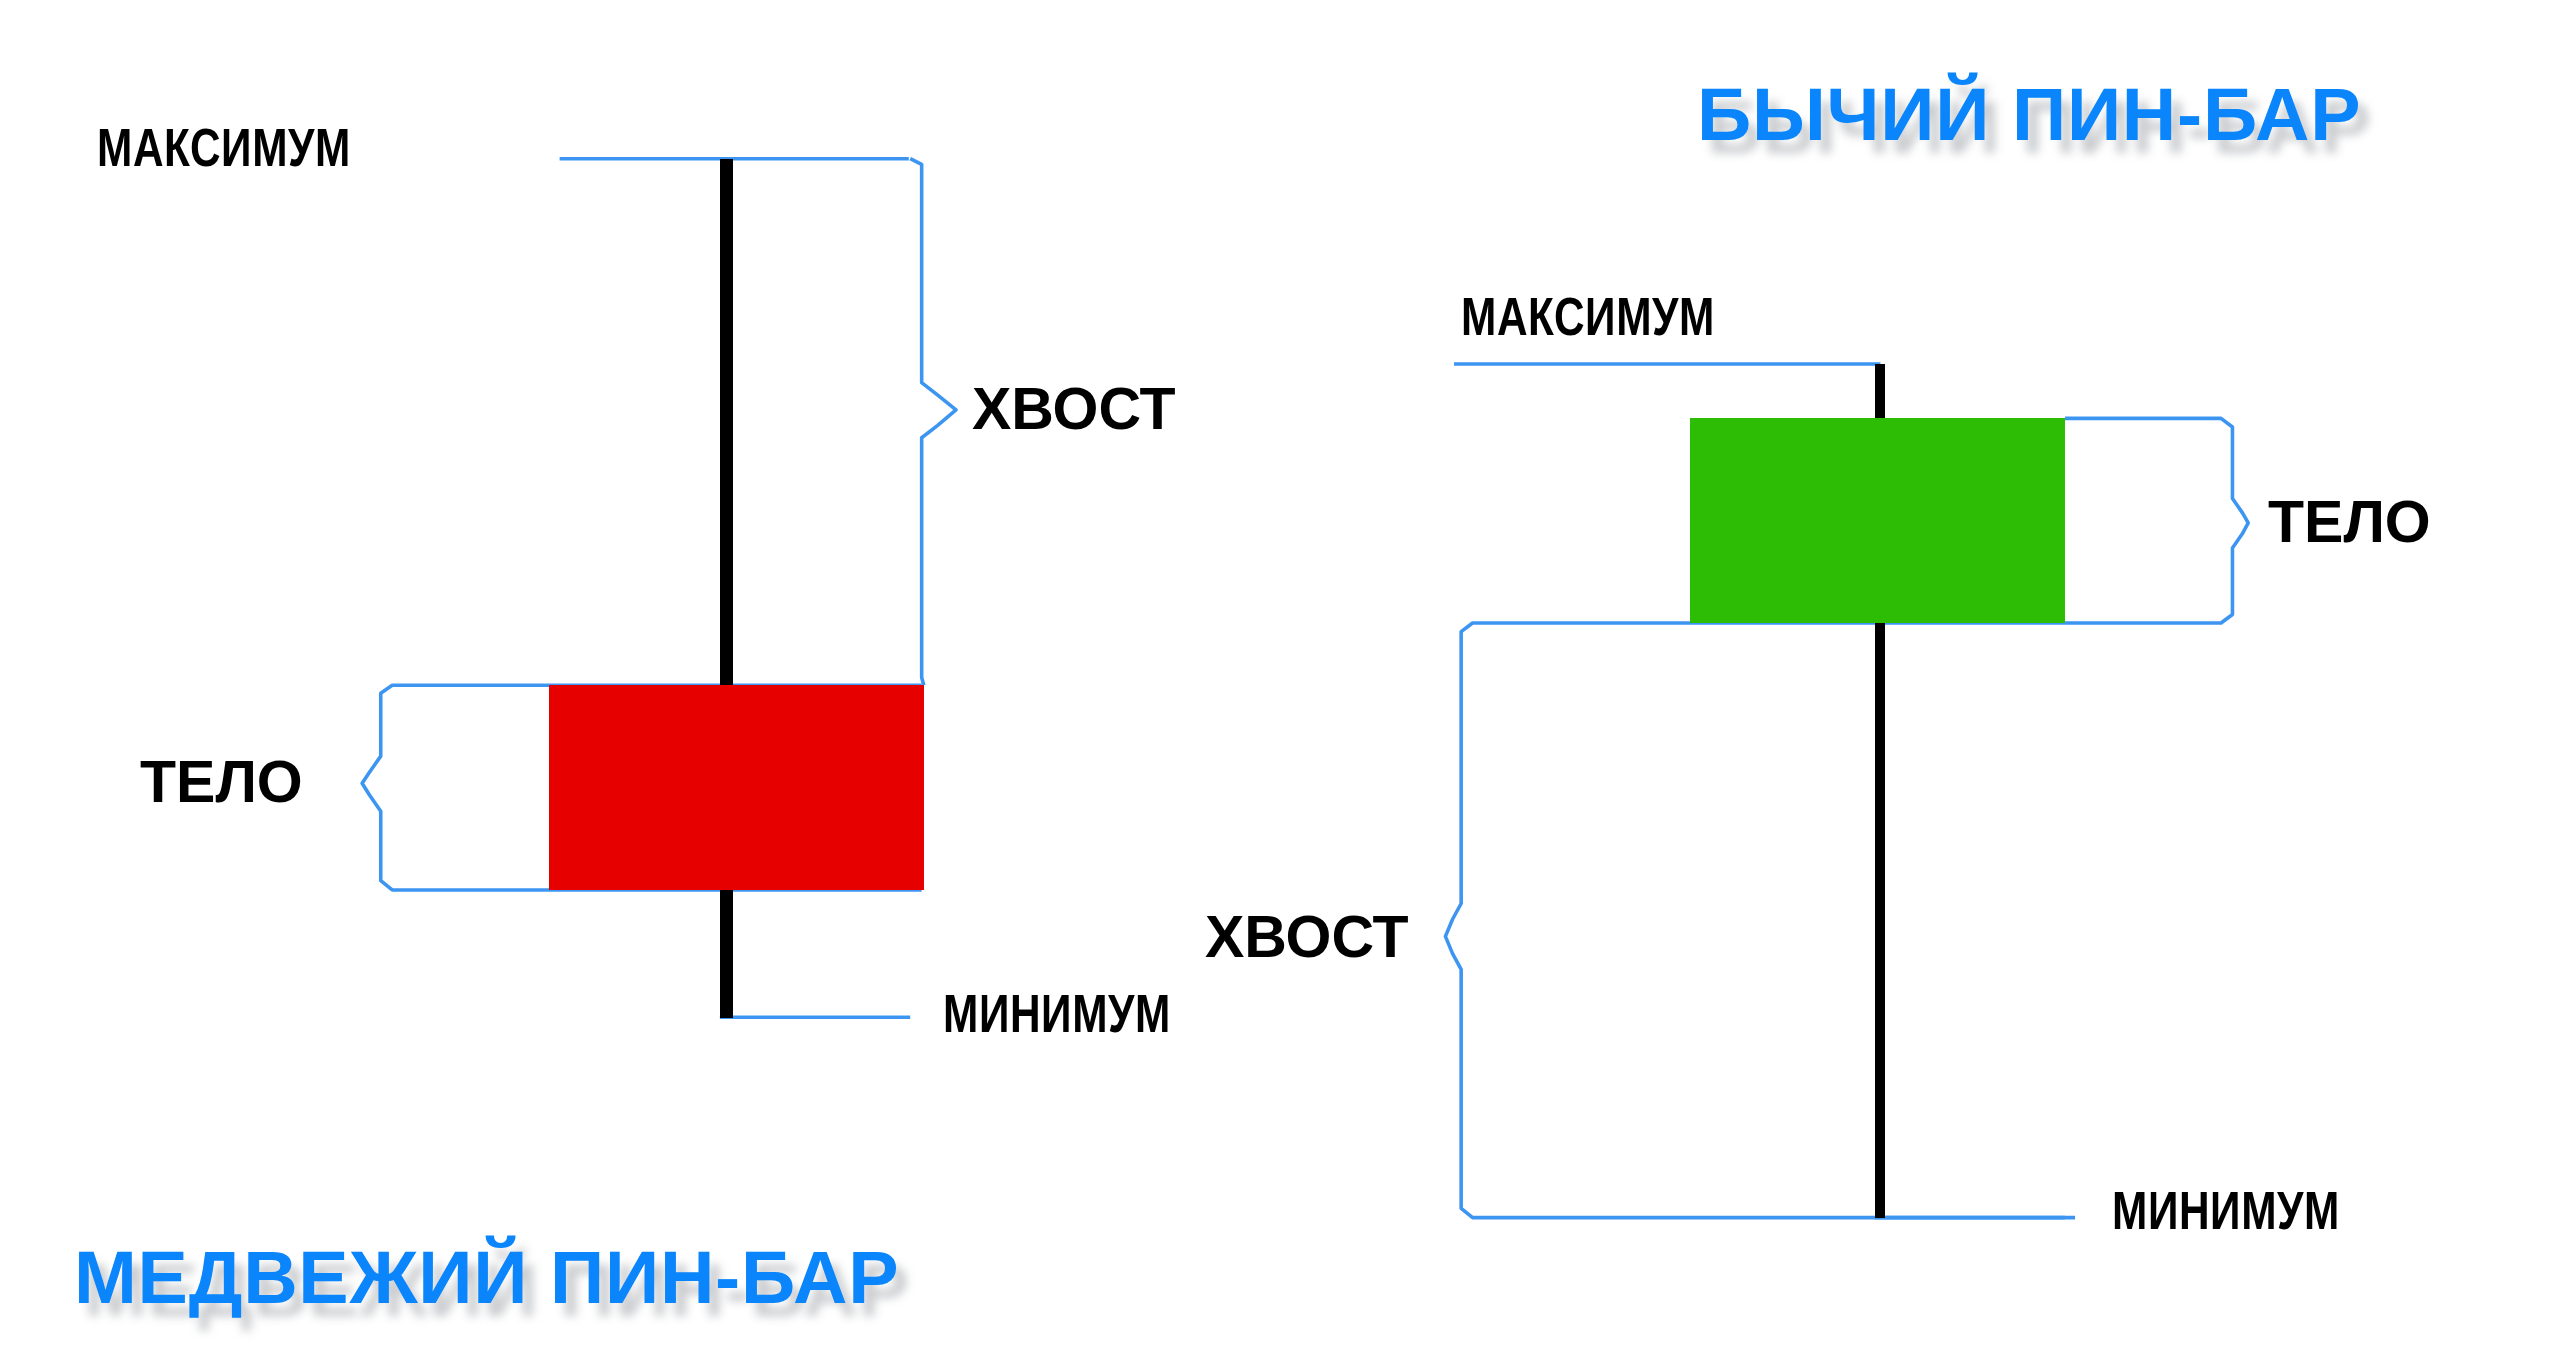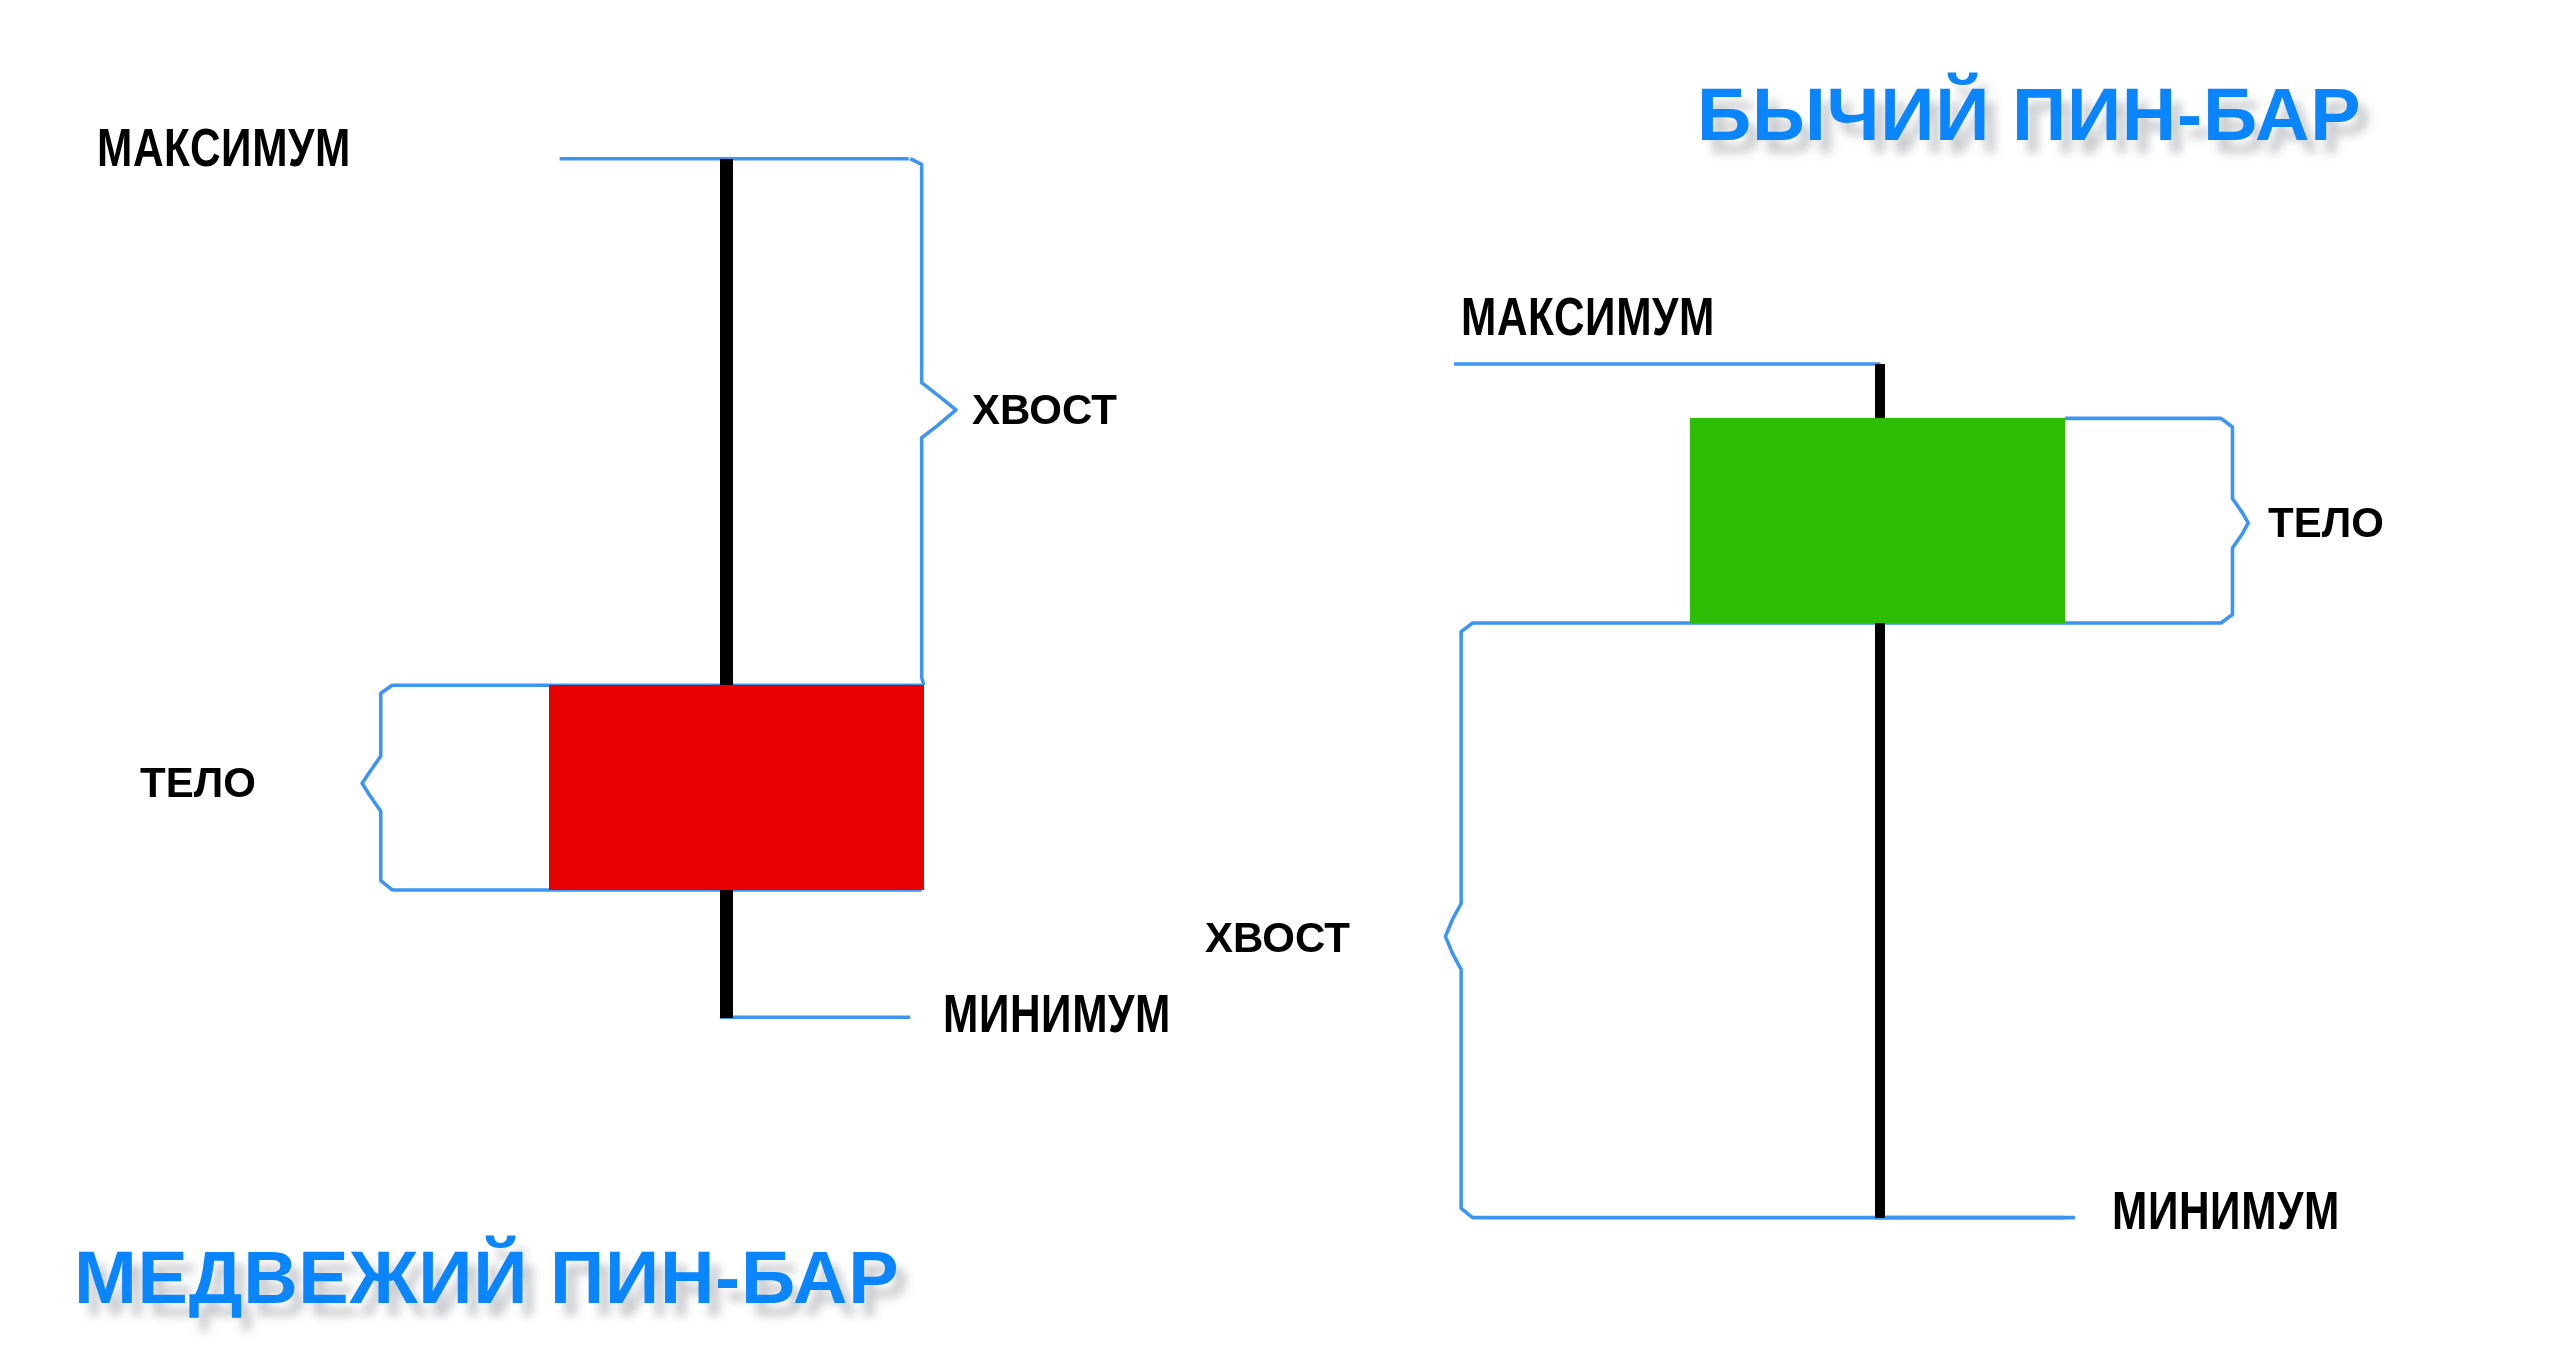--- a/index.html
+++ b/index.html
@@ -58,21 +58,21 @@
   
   .label.cond {
     font-size: 53px;
     line-height: 53px;
     transform: scaleX(0.80);
     transform-origin: left center;
     letter-spacing: 0.7px;
   }
   
   .label.wide {
-    font-size: 42px;
+    font-size: 59px;
     line-height: 53px;
     letter-spacing: 0px;
   }
 
   
   .wick {
     position: absolute;
     background: #000000;
   }
   .body {

